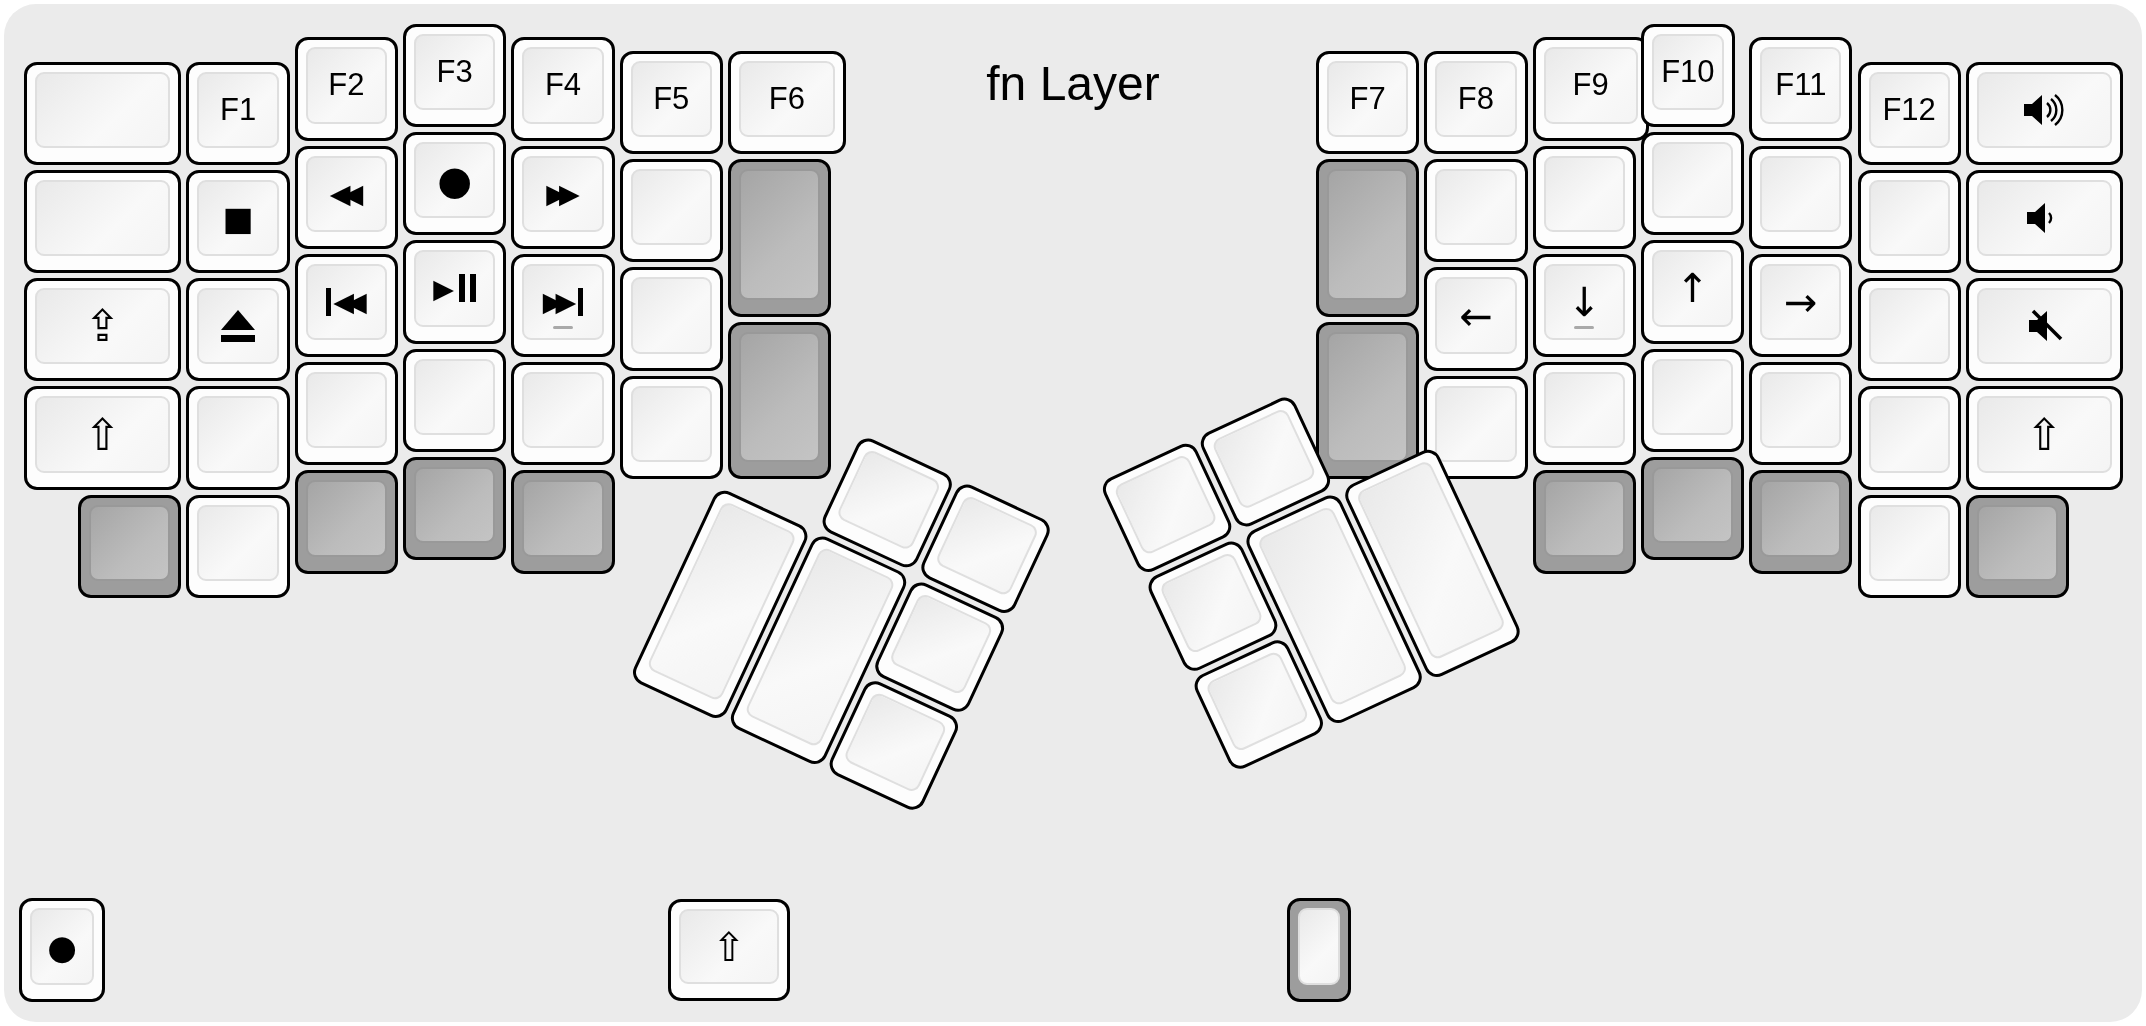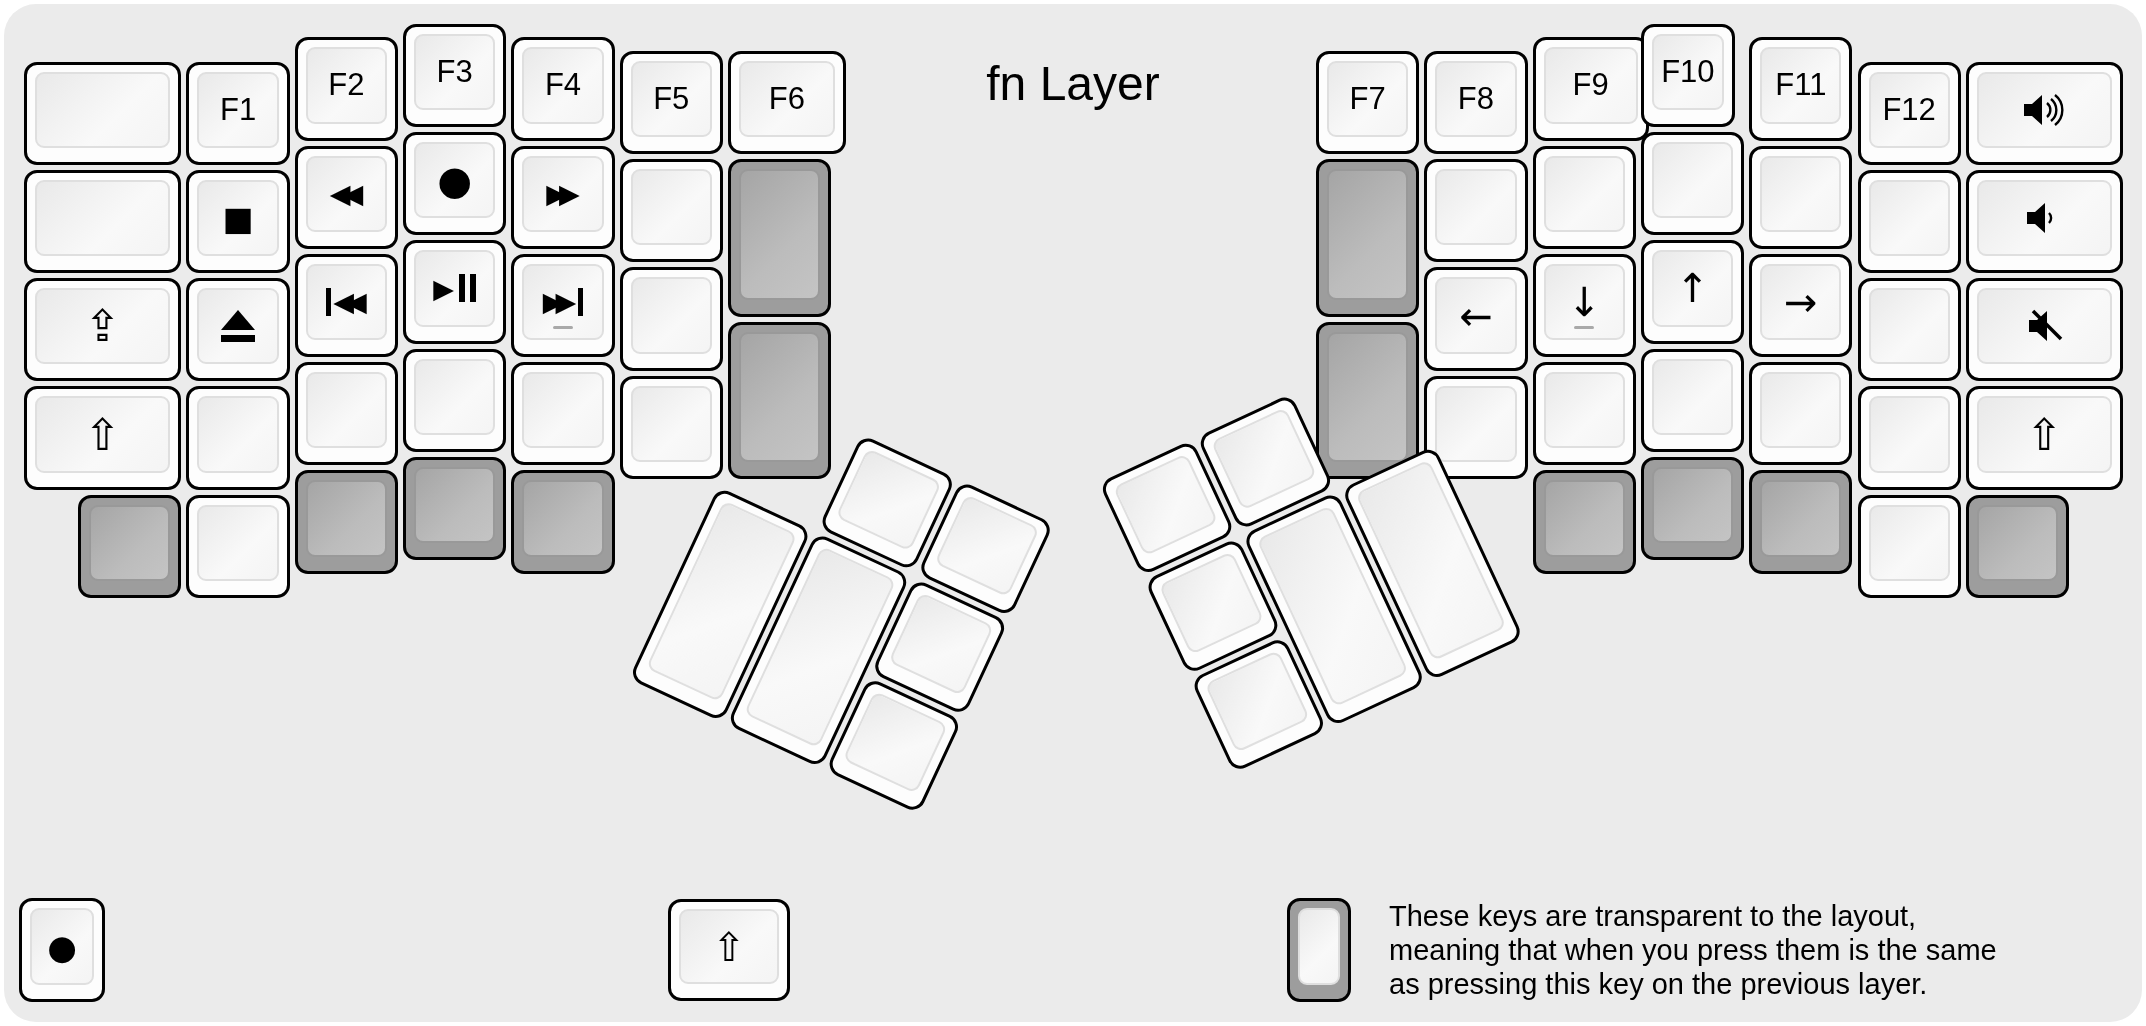--- a/index.html
+++ b/index.html
@@ -383,18 +383,15 @@
         <div class="lkey" style="width: 122px; height: 102px;">
           <div class="face">
             <span class="glyph g-shift" style="font-size: 40px;">⇧</span>
           </div>
         </div>
       </div>
       <div class="legend-item" style="left: 1287px; gap: 38px;">
         <div class="lkey gray" style="width: 64px; height: 104px;">
           <div class="face"></div>
         </div>
-        <div class="ltext">These keys are transparent to the layout,
-meaning that when you press them is the same
-as pressing this key on the previous layer.</div>
       </div>
     </div>
 </div>
 
 </body></html>

